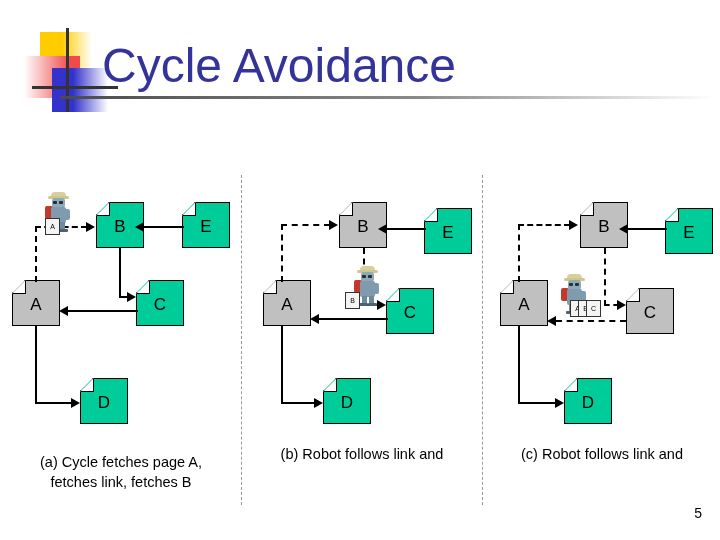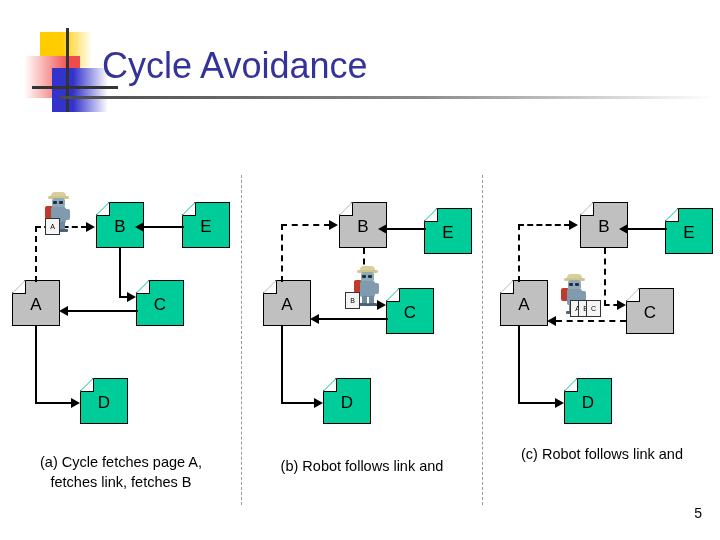--- a/index.html
+++ b/index.html
@@ -17,21 +17,21 @@
   .sq-red{left:0px;top:28px;width:56px;height:42px;
     background:linear-gradient(to left,#F04A4A 0%,#F04A4A 18%,#ffffff 100%);}
   .sq-blue{left:28px;top:40px;width:56px;height:44px;
     background:linear-gradient(to right,#3333CC 0%,#3333CC 38%,#ffffff 100%);}
   .vline{position:absolute;left:42px;top:0px;width:3px;height:84px;background:#333333;}
   .hline-logo{position:absolute;left:8px;top:58px;width:86px;height:3px;background:#333333;}
 
   
   .title{
     position:absolute;left:102px;top:38px;width:560px;height:56px;
-    font-size:36px;color:#333399;letter-spacing:0px;line-height:56px;
+    font-size:48px;color:#333399;letter-spacing:0px;line-height:56px;
     white-space:nowrap;
   }
   .title-rule{
     position:absolute;left:60px;top:96px;width:655px;height:3px;
     background:linear-gradient(to right,#4a4a4a 0%,#8a8a8a 55%,#ffffff 100%);
   }
 
   
   .panel{position:absolute;top:170px;height:340px;}
   #panel-a{left:0px;width:241px;}
@@ -98,21 +98,21 @@
 
   .carry{position:absolute;width:15px;height:17px;background:#f4f4f4;border:1px solid #333;
          box-sizing:border-box;display:flex;align-items:center;justify-content:center;
          font-size:7px;color:#000;}
 
   
   .caption{
     position:absolute;text-align:center;font-size:14.5px;color:#000;line-height:20px;
   }
   #caption-a{left:2px;top:452px;width:238px;}
-  #caption-b{left:243px;top:456px;width:238px;}
+  #caption-b{left:243px;top:444px;width:238px;}
   #caption-c{left:484px;top:444px;width:236px;}
   .cap-l1{display:block;}
   .cap-l2{display:block;}
 
   .page-number{position:absolute;right:18px;top:505px;font-size:14px;color:#000;}
 </style>
 </head>
 <body>
 
 <div class="slide">

